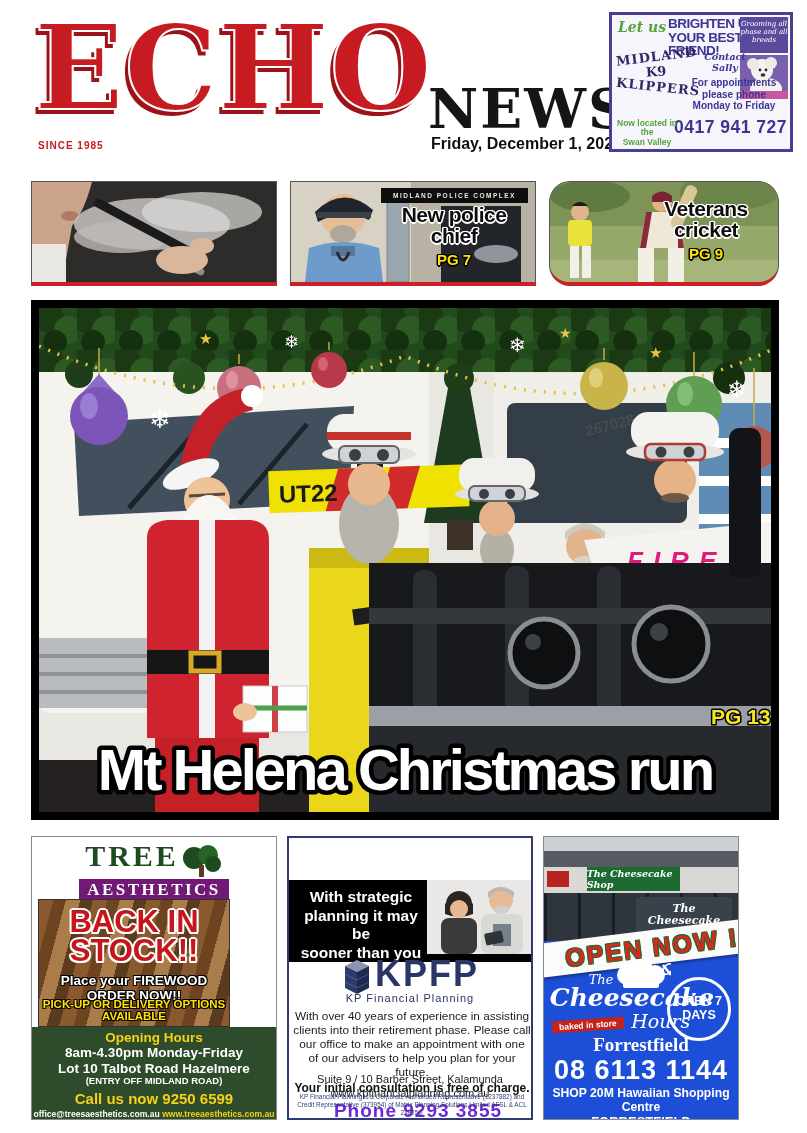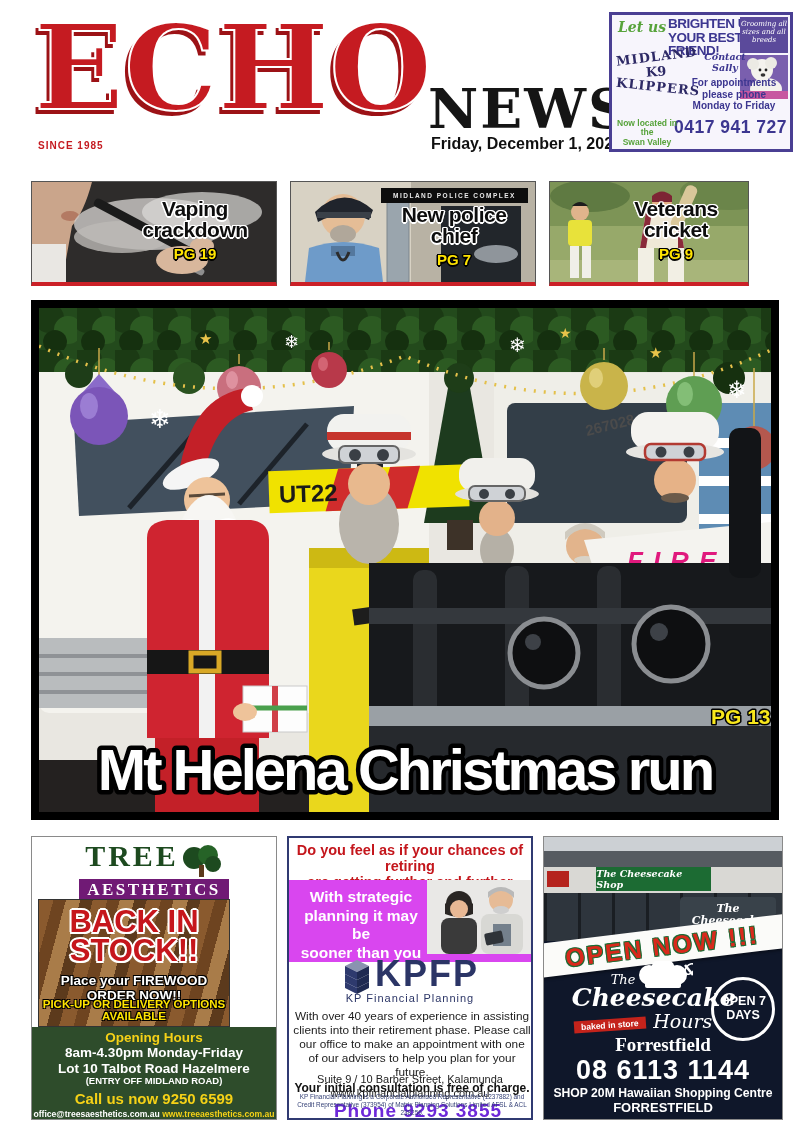--- a/index.html
+++ b/index.html
@@ -89,36 +89,36 @@
   .tg-hours-title{color:#f5d117;font-weight:bold;font-size:13.5px;margin-top:3px;}
   .tg-line{font-weight:bold;font-size:13.5px;line-height:1.15;}
   .tg-note{font-weight:bold;font-size:9.5px;line-height:1.1;}
   .tg-call{color:#f5d117;font-weight:bold;font-size:15px;margin-top:4px;}
   .tg-foot{font-weight:bold;font-size:8.6px;margin-top:2px;}
   .tg-foot .em{color:#fff;} .tg-foot .web{color:#f5d117;}
 
   
   .kpfp-ad{left:287px;width:246px;border:2px solid #303a72;background:#fff;text-align:center;}
   .kp-q{margin-top:5px;font-weight:bold;font-size:14.5px;line-height:1.1;color:#c4161c;}
-  .kp-navy{position:absolute;left:0;top:42px;width:100%;height:82px;background:#d946ef;}
+  .kp-navy{position:absolute;left:0;top:42px;width:100%;height:82px;background:#000000;}
   .kp-pitch{position:absolute;left:4px;top:8px;width:136px;font-weight:bold;font-size:15.5px;
       line-height:1.2;color:#fff;text-align:center;}
   .kp-photo{position:absolute;right:0;top:0;width:104px;height:74px;}
   .kp-logo-row{position:absolute;left:0;top:118px;width:100%;text-align:center;}
   .kp-logo-word{font-weight:bold;font-size:36px;color:#2b3566;letter-spacing:2px;line-height:.95;
       font-family:"Liberation Sans",sans-serif;}
   .kp-logo-sub{font-size:11px;color:#2b3566;letter-spacing:1px;margin-top:-2px;}
   .kp-body{position:absolute;left:4px;top:172px;width:238px;font-size:11.8px;line-height:1.18;color:#1c1c1c;}
   .kp-bold{font-weight:bold;font-size:12px;color:#111;margin-top:1px;}
   .kp-addr{position:absolute;left:0;top:235px;width:100%;font-size:11px;line-height:1.25;color:#222;}
   .kp-phone{position:absolute;left:8px;top:262px;width:100%;font-weight:bold;font-size:19px;color:#6d28d9;letter-spacing:1px;}
   .kp-fine{position:absolute;left:4px;bottom:1px;width:238px;font-size:6.4px;line-height:1.25;color:#333f75;}
 
   
-  .cc-ad{left:543px;width:240px;border:1px solid #8a8a8a;background:#0f172a;}
+  .cc-ad{left:543px;width:196px;border:1px solid #8a8a8a;background:#1d4ed8;}
   .cc-store{position:absolute;left:0;top:0;width:100%;height:104px;background:#2b3138;overflow:hidden;}
   .cc-sky{position:absolute;left:0;top:0;width:100%;height:16px;background:#ccd0d4;}
   .cc-roof{position:absolute;left:0;top:14px;width:100%;height:16px;background:#565b61;}
   .cc-fascia{position:absolute;left:0;top:30px;width:100%;height:26px;background:#d9d8d4;}
   .cc-sign{position:absolute;left:22%;top:30px;width:48%;height:24px;background:#1c6b33;color:#fff;
       font-family:"DejaVu Serif",serif;font-style:italic;font-weight:bold;font-size:9.5px;
       display:flex;align-items:center;justify-content:center;}
   .cc-redbox{position:absolute;left:3px;top:34px;width:22px;height:16px;background:#b5241e;}
   .cc-windows{position:absolute;left:0;top:56px;width:100%;height:48px;
       background:repeating-linear-gradient(90deg,#1a1e23 0 3px,#2e353d 3px 34px);}
@@ -158,21 +158,21 @@
   <div class="abs since">SINCE 1985</div>
   <div class="abs news-word">NEWS</div>
   <div class="abs issue-date">Friday, December 1, 2023</div>
 
   <div class="abs k9">
     <span class="abs k9-lead">Let us</span>
     <div class="abs k9-head">
       <span>BRIGHTEN UP</span><br>
       <span>YOUR BEST FRIEND!</span>
     </div>
-    <div class="abs k9-groom">Grooming all sizes and all breeds</div>
+    <div class="abs k9-groom">Grooming all phase and all breeds</div>
     <div class="abs k9-dog">
       <svg width="48" height="44" viewBox="0 0 48 44">
         <ellipse cx="26" cy="34" rx="16" ry="11" fill="#f4f2ee"></ellipse>
         <circle cx="22" cy="15" r="11" fill="#f4f2ee"></circle>
         <circle cx="13" cy="9" r="6" fill="#eceae4"></circle>
         <circle cx="31" cy="8" r="6" fill="#eceae4"></circle>
         <circle cx="20" cy="15" r="1.4" fill="#222"></circle>
         <circle cx="26" cy="15" r="1.4" fill="#222"></circle>
         <ellipse cx="23" cy="20" rx="2.4" ry="1.7" fill="#333"></ellipse>
         <rect x="0" y="36" width="48" height="8" fill="#c757a0"></rect>
@@ -207,25 +207,20 @@
       <ellipse cx="38" cy="34" rx="9" ry="5" fill="#b37a63"></ellipse>
       <rect x="0" y="62" width="34" height="38" fill="#e9e7e3"></rect>
       <ellipse cx="120" cy="42" rx="78" ry="26" fill="#cfcdca" opacity=".8"></ellipse>
       <ellipse cx="170" cy="30" rx="60" ry="20" fill="#dddbd8" opacity=".7"></ellipse>
       <ellipse cx="90" cy="55" rx="48" ry="16" fill="#bdbab7" opacity=".8"></ellipse>
       <rect x="56" y="40" width="120" height="9" rx="4" fill="#1b1b1b" transform="rotate(28 110 45)"></rect>
       <rect x="140" y="80" width="34" height="7" rx="3" fill="#8e8e8e" transform="rotate(28 157 83)"></rect>
       <ellipse cx="150" cy="78" rx="26" ry="14" fill="#d8b79c"></ellipse>
       <ellipse cx="170" cy="64" rx="12" ry="8" fill="#d8b79c"></ellipse>
     </svg>
-    <div class="teaser-text">
-      <span>Vaping</span><br>
-      <span>crackdown</span><br>
-      <span class="pg">PG 19</span>
-    </div>
   </div>
 
   <div class="abs teaser" style="left:290px;width:246px;">
     <svg width="244" height="100" viewBox="0 0 244 100" style="position:absolute;left:0;top:0;">
       <rect width="244" height="100" fill="#d8d2c4"></rect>
       <rect x="120" y="0" width="124" height="100" fill="#b8b2a4"></rect>
       <rect x="150" y="24" width="80" height="76" fill="#22262b"></rect>
       <rect x="96" y="10" width="22" height="90" fill="#9aa5ad"></rect>
       <rect x="96" y="10" width="22" height="90" fill="none" stroke="#7d858c" stroke-width="1"></rect>
       <ellipse cx="205" cy="72" rx="22" ry="9" fill="#8f959b"></ellipse>
@@ -238,21 +233,21 @@
       <path d="M46,70 Q52,86 58,70" stroke="#2b2b2b" stroke-width="3" fill="none"></path>
     </svg>
     <div class="police-sign">MIDLAND POLICE COMPLEX</div>
     <div class="teaser-text" style="top:22px;">
       <span>New police</span><br>
       <span>chief</span><br>
       <span class="pg">PG 7</span>
     </div>
   </div>
 
-  <div class="abs teaser" style="left:549px;width:200px;">
+  <div class="abs teaser" style="left:549px;width:230px;border-radius:21px;">
     <svg width="228" height="100" viewBox="0 0 228 100" style="position:absolute;left:0;top:0;">
       <rect width="228" height="100" fill="#97a96a"></rect>
       <rect x="0" y="0" width="228" height="44" fill="#7d9456"></rect>
       <ellipse cx="40" cy="14" rx="40" ry="16" fill="#5f7a42"></ellipse>
       <ellipse cx="180" cy="10" rx="50" ry="18" fill="#6b854a"></ellipse>
       <rect x="0" y="78" width="228" height="22" fill="#a8b57a"></rect>
       <circle cx="30" cy="30" r="9" fill="#e0b48c"></circle>
       <path d="M22,24 Q30,16 38,24 Z" fill="#1d1d1d"></path>
       <rect x="18" y="38" width="24" height="26" rx="4" fill="#e8e23a"></rect>
       <rect x="20" y="64" width="9" height="32" fill="#f0efe8"></rect>
@@ -484,24 +479,20 @@
       <div class="tg-note">(ENTRY OFF MIDLAND ROAD)</div>
       <div class="tg-call">Call us now 9250 6599</div>
       <div class="tg-foot">
         <span class="em">office@treesaesthetics.com.au</span>
         <span class="web">www.treeaesthetics.com.au</span>
       </div>
     </div>
   </div>
 
   <div class="abs ad kpfp-ad">
-    <div class="kp-q">
-      <span>Do you feel as if your chances of retiring</span><br>
-      <span>are getting further and further away???</span>
-    </div>
     <div class="kp-navy">
       <div class="kp-pitch">
         <span>With strategic</span><br>
         <span>planning it may be</span><br>
         <span>sooner than you think</span>
       </div>
       <svg class="kp-photo" viewBox="0 0 104 74">
         <rect width="104" height="74" fill="#e9e8e6"></rect>
         <circle cx="32" cy="24" r="13" fill="#2a2624"></circle>
         <circle cx="32" cy="27" r="10" fill="#e8b894"></circle>

